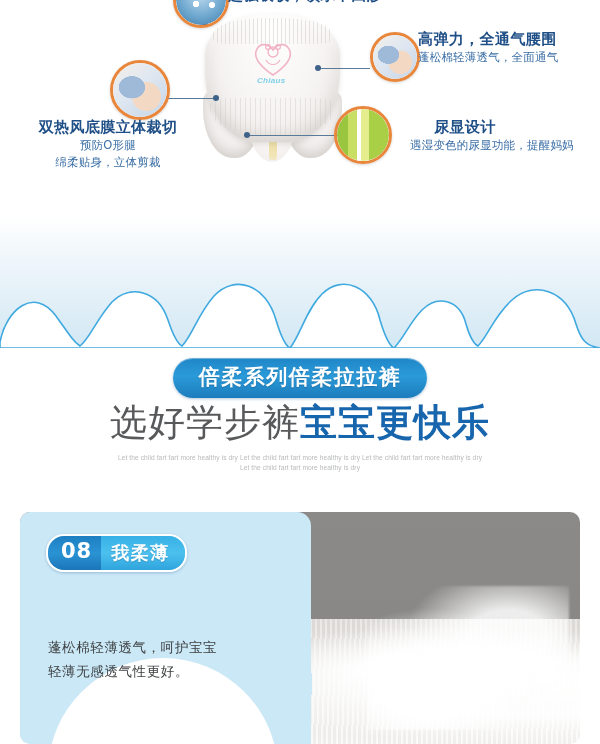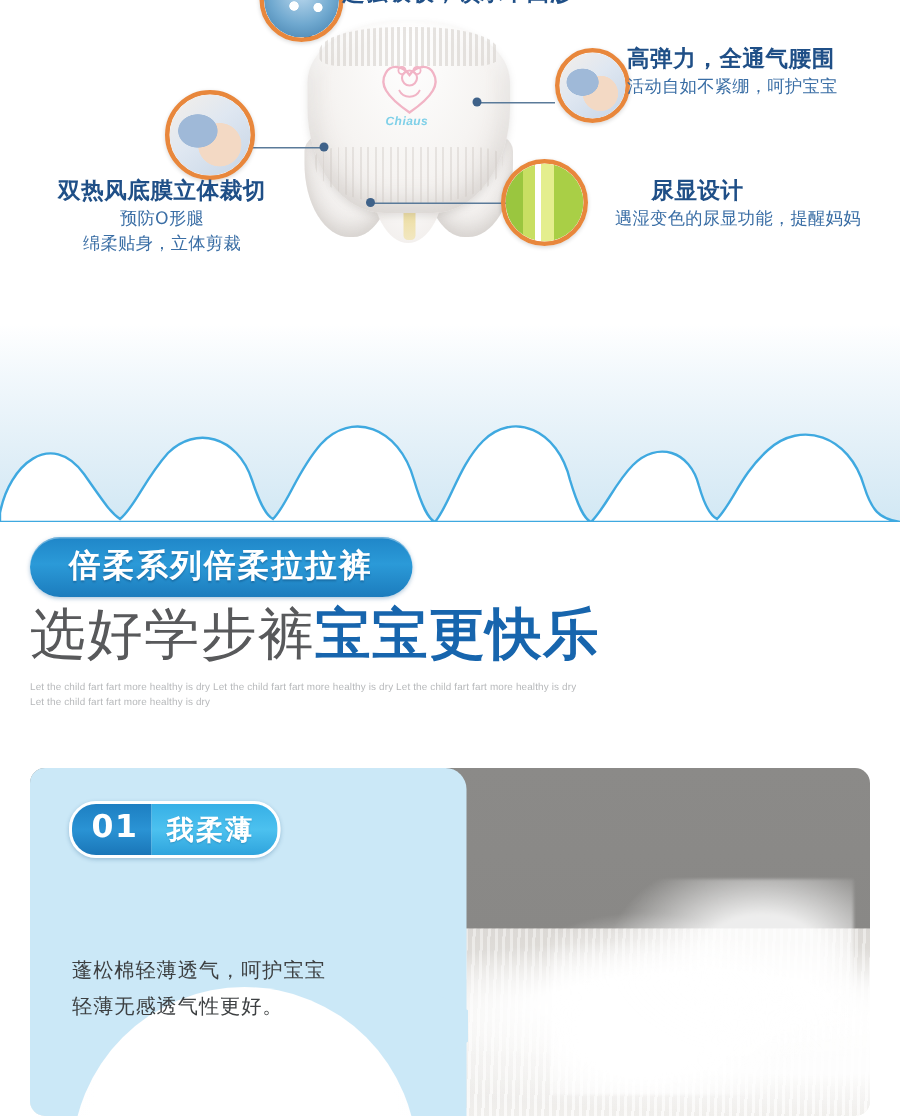--- a/index.html
+++ b/index.html
@@ -119,21 +119,21 @@
   #wave{
     position:absolute; left:0; top:216px; width:600px; height:132px;
     background:linear-gradient(180deg,#ffffff 0%,#f2f8fc 26%,#dfeef7 70%,#d2e8f4 100%);
     overflow:hidden;
   }
   #wave .scallops{ position:absolute; left:0; bottom:0; width:600px; height:68px; }
 
   
   #headline{
     position:absolute; left:0; top:348px; width:600px; height:142px;
-    background:#ffffff; padding-left:20px;
+    background:#ffffff; text-align:center;
   }
   .pill{
     display:inline-block; margin-top:10px;
     padding:5px 26px 7px;
     background:linear-gradient(180deg,#1f86c8 0%,#2b9ad8 45%,#1c7cbd 100%);
     border-radius:22px;
     color:#ffffff; font-size:21px; font-weight:bold; letter-spacing:1.5px;
     font-family:"DejaVu Sans","Liberation Sans",sans-serif;
     box-shadow:0 1px 3px rgba(20,90,150,.35), inset 0 1px 0 rgba(255,255,255,.35);
     text-shadow:0 1px 1px rgba(0,40,80,.25);
@@ -270,21 +270,21 @@
   <div class="circ c-sock" style="left:370px; top:32px; width:50px; height:50px;">
     <div class="inner"></div>
   </div>
 
   <div id="co-top">
     <div class="co-title">超强吸收，锁水不回渗</div>
   </div>
 
   <div id="co-right1">
     <div class="co-title">高弹力，全通气腰围</div>
-    <div class="co-sub">活动自如不紧绷，呵护宝宝</div>
+    <div class="co-sub">蓬松棉轻薄透气，全面通气</div>
   </div>
 
   <div id="co-right2">
     <div class="co-title" style="text-align:center;width:110px;">尿显设计</div>
     <div class="co-sub">遇湿变色的尿显功能，提醒妈妈</div>
   </div>
 
   <div id="co-left">
     <div class="co-title">双热风底膜立体裁切</div>
     <div class="co-sub">预防O形腿</div>
@@ -333,20 +333,20 @@
   <div class="fluff"></div>
   <div class="fluffwisp"></div>
 </div>
 
 <div class="bubble">
   <div class="tail"></div>
   <div class="babycircle">
     
   </div>
   <div class="badge">
-    <span class="num">01</span>
+    <span class="num">08</span>
     <span class="txt">我柔薄</span>
   </div>
   <div class="desc">
     <div>蓬松棉轻薄透气，呵护宝宝</div>
     <div>轻薄无感透气性更好。</div>
   </div>
 </div>
 
 </body></html>

